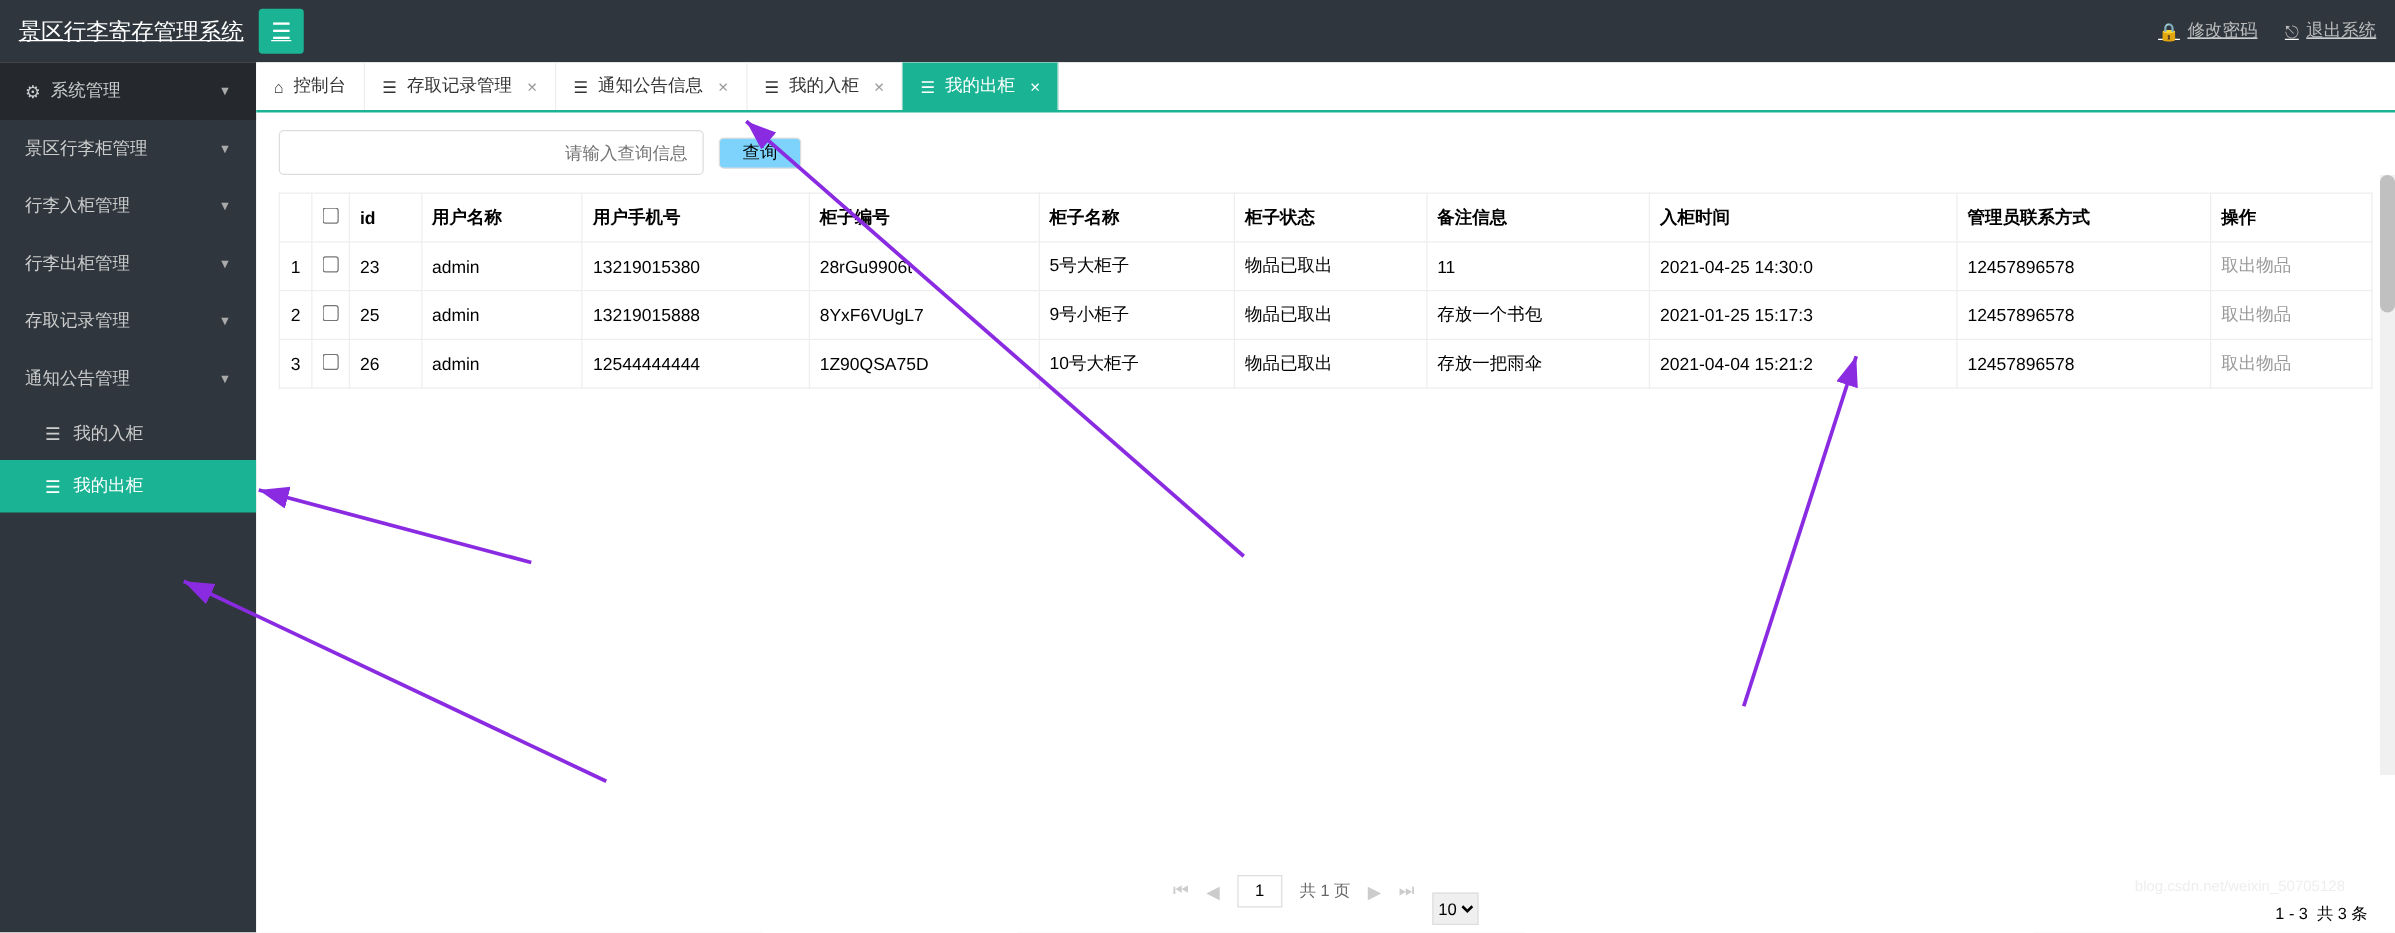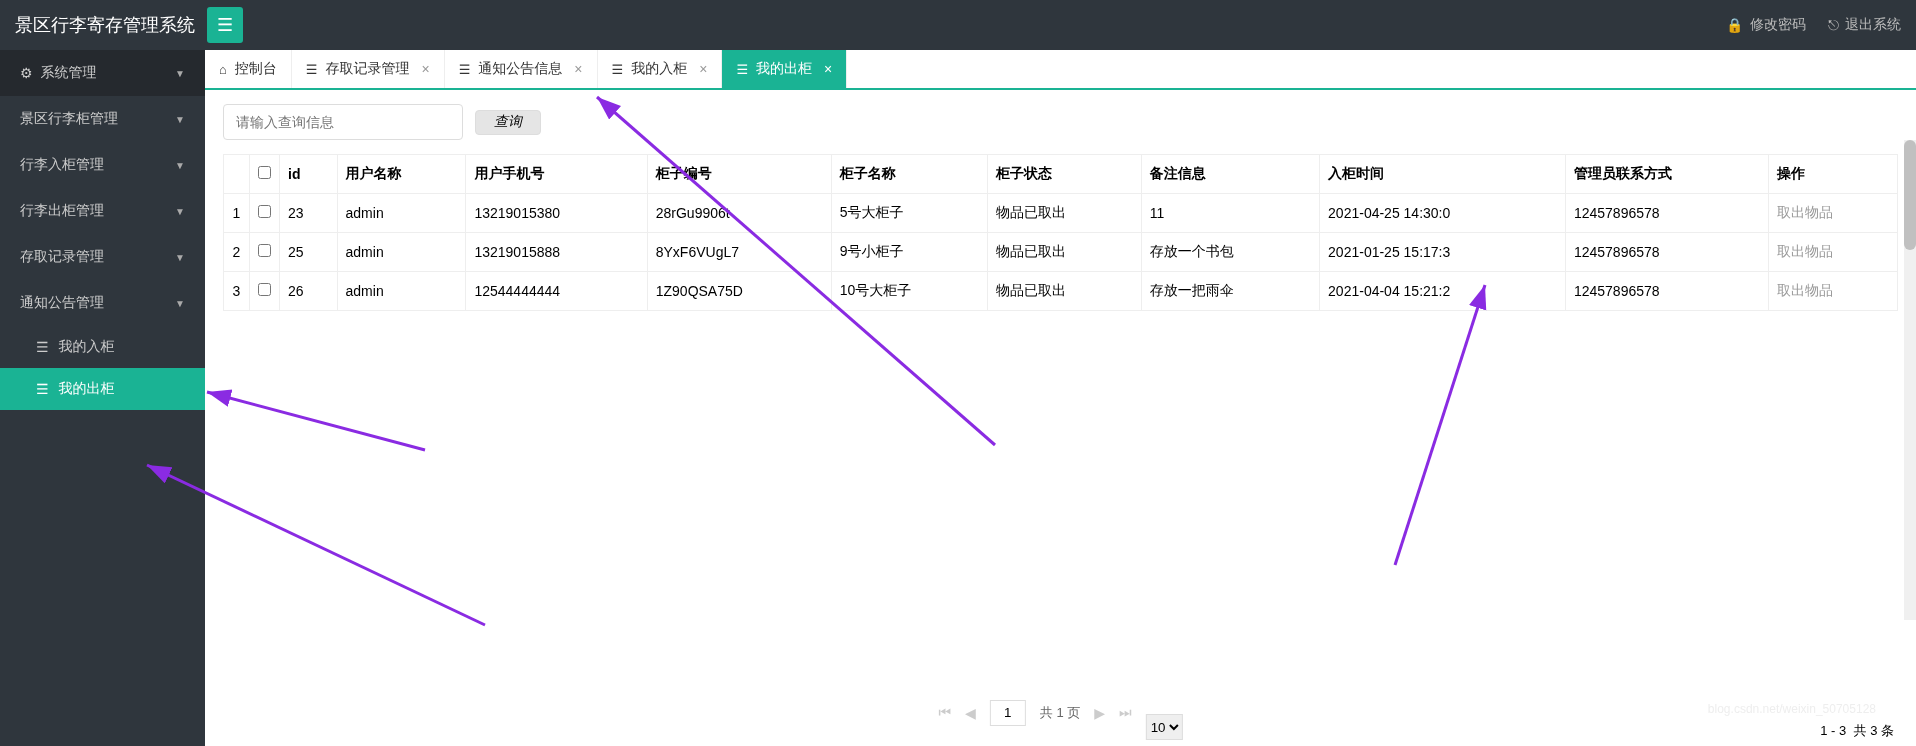--- a/index.html
+++ b/index.html
@@ -1,17 +1,17 @@
 <!DOCTYPE html>
 <html><head>
   <meta charset="utf-8">
   <style>
     * { margin: 0; padding: 0; box-sizing: border-box; font-family: "Microsoft YaHei", Arial, sans-serif; }
     body { background: #f5f5f5; width: 1916px; height: 746px; overflow: hidden; }
-    .header { display: flex; align-items: center; background: #2f363d; color: #fff; height: 50px; padding: 0 15px; }
+    .header { display: flex; align-items: center; background: #2f363d; color: #fff; height: 50px; padding: 0 15px; text-decoration: underline; }
     .header .title { font-size: 18px; font-weight: 500; margin-right: 12px; }
     .header .toggle { background: #1ab394; color: #fff; width: 36px; height: 36px; border-radius: 3px; display: flex; align-items: center; justify-content: center; font-size: 18px; cursor: pointer; }
     .header .spacer { flex: 1; }
     .header .action { display: flex; align-items: center; gap: 6px; margin-left: 22px; cursor: pointer; color: #bbb; font-size: 14px; }
     .header .action .icn { font-size: 14px; }
     .app { display: flex; height: calc(746px - 50px); }
     .sidebar { width: 205px; background: #2f363d; color: #ccc; }
     .sidebar .item { display: flex; align-items: center; justify-content: space-between; height: 46px; padding: 0 20px; cursor: pointer; font-size: 14px; }
     .sidebar .item .left { display: flex; align-items: center; gap: 8px; }
     .sidebar .item .chev { font-size: 10px; color: #aaa; }
@@ -19,22 +19,22 @@
     .sidebar .sub { display: flex; align-items: center; gap: 10px; height: 42px; padding-left: 36px; font-size: 14px; cursor: pointer; }
     .sidebar .sub.active { background: #1ab394; color: #fff; }
     .main { flex: 1; display: flex; flex-direction: column; background: #fff; position: relative; }
     .tabs { display: flex; align-items: stretch; height: 40px; border-bottom: 2px solid #1ab394; background: #fff; }
     .tab { display: flex; align-items: center; gap: 8px; padding: 0 14px; font-size: 14px; color: #333; border-right: 1px solid #eee; cursor: pointer; position: relative; }
     .tab .ico { font-size: 13px; }
     .tab .close { font-size: 14px; color: #999; margin-left: 4px; }
     .tab.active { background: #1ab394; color: #fff; }
     .tab.active .close { color: #fff; }
     .toolbar { display: flex; gap: 12px; padding: 14px 18px; align-items: center; }
-    .toolbar input { width: 240px; height: 36px; border: 1px solid #ddd; border-radius: 4px; padding: 0 12px; font-size: 14px; }
-    .toolbar .btn { height: 25px; padding: 0 18px; border: 1px solid #ddd; border-radius: 4px; background: #e5e5e5; font-size: 14px; cursor: pointer; font-style: italic; }
+    .toolbar input { width: 340px; height: 36px; border: 1px solid #ddd; border-radius: 4px; padding: 0 12px; font-size: 14px; text-align: right; }
+    .toolbar .btn { height: 25px; padding: 0 18px; border: 1px solid #ddd; border-radius: 4px; background: #7dd3fc; font-size: 14px; cursor: pointer; }
     .table { width: calc(100% - 36px); margin: 0 18px; border: 1px solid #ddd; border-collapse: collapse; font-size: 14px; }
     .table th, .table td { border: 1px solid #eee; padding: 10px 8px; text-align: left; white-space: nowrap; overflow: hidden; text-overflow: ellipsis; }
     .table th { font-weight: bold; background: #fff; }
     .table .rownum { width: 26px; text-align: center; }
     .table .chk { width: 30px; text-align: center; }
     .table .op { color: #1ab394; cursor: pointer; }
     .pager { position: absolute; bottom: 6px; left: 50%; transform: translateX(-50%); display: flex; align-items: center; gap: 14px; font-size: 13px; color: #666; }
     .pager .pgbtn { cursor: pointer; color: #ccc; font-size: 14px; }
     .pager input { width: 36px; height: 26px; border: 1px solid #ddd; text-align: center; }
     .pager select { height: 26px; border: 1px solid #ddd; margin-top: 29px; }

